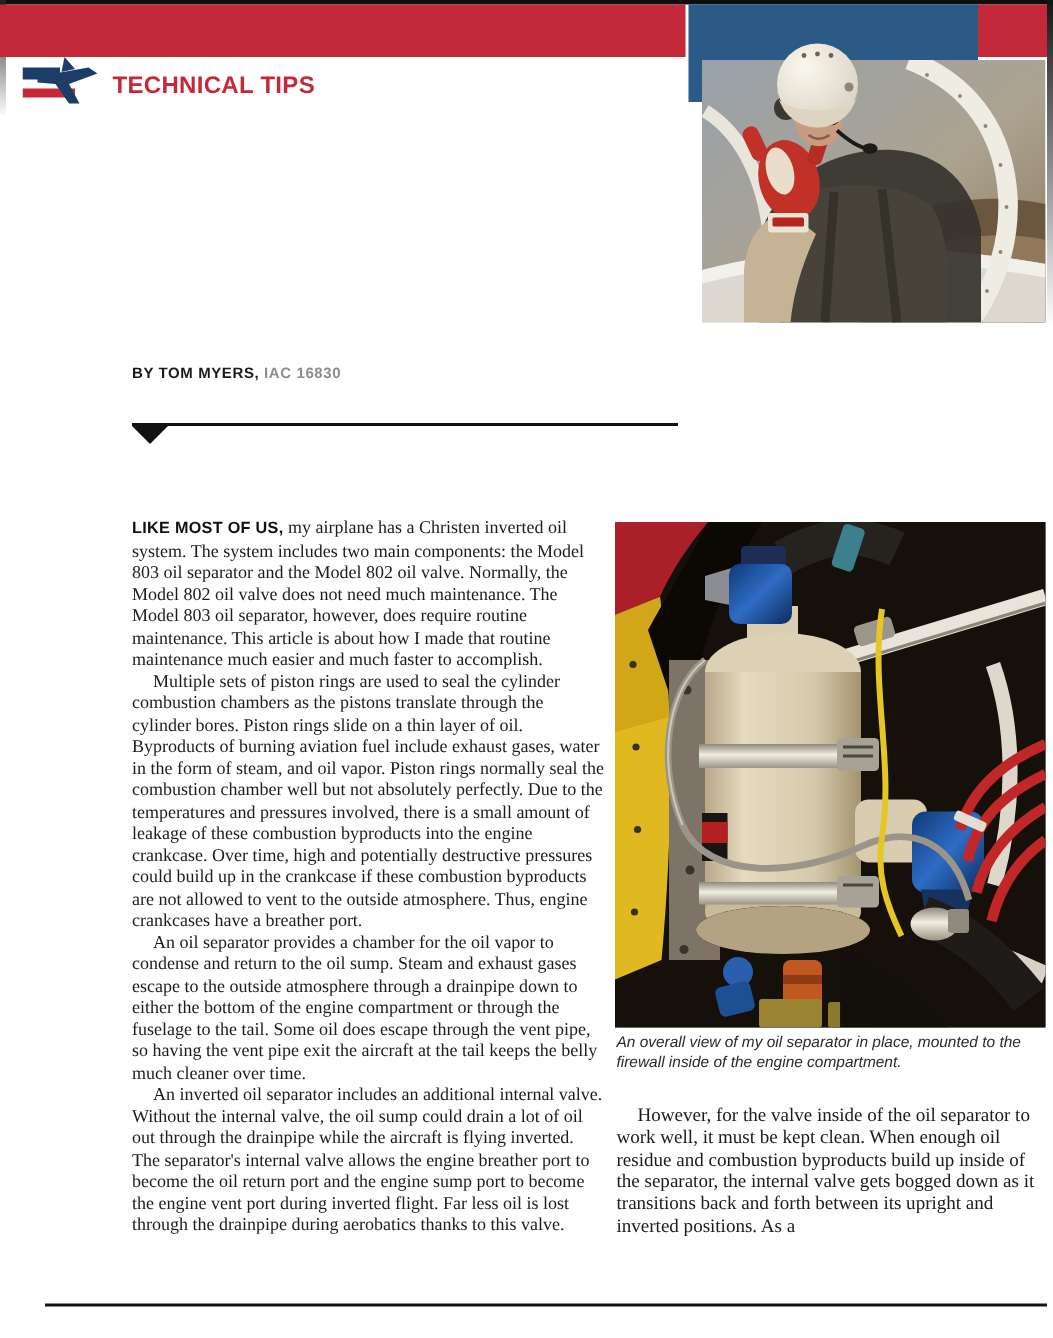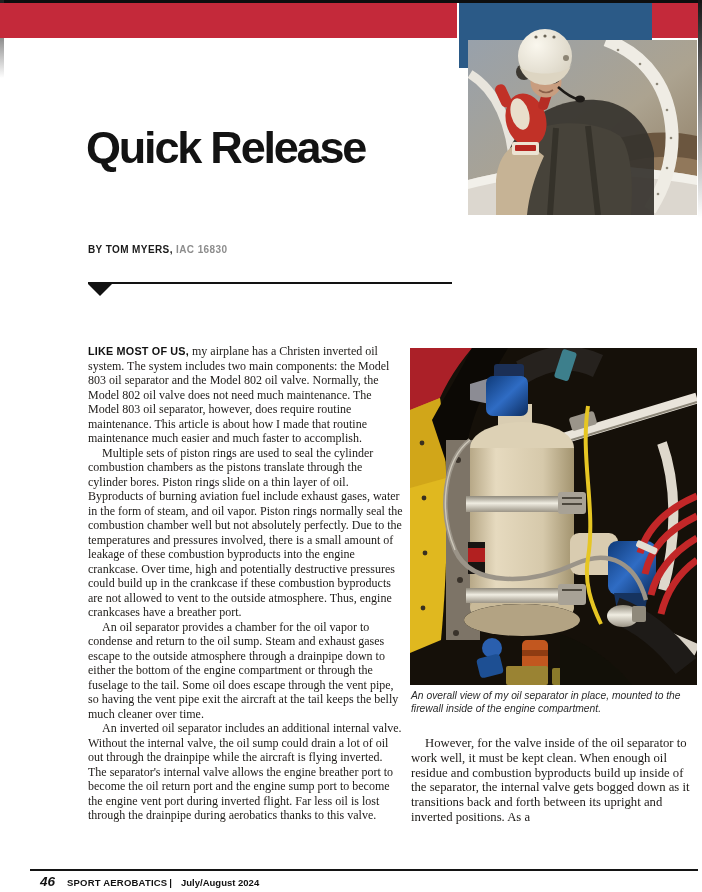--- a/index.html
+++ b/index.html
@@ -63,20 +63,31 @@
 <div class="page">
 
   <div class="abs edge-top"></div>
   <div class="abs edge-left"></div>
   <div class="abs edge-right"></div>
 
   <div class="abs red-band"></div>
   <div class="abs red-patch"></div>
   <div class="abs blue-block"></div>
 
+  <div class="abs section-head">
+    <span>
+      <svg width="50" height="38" viewBox="0 0 50 38">
+        <rect x="0" y="9" width="25" height="8" fill="#1d3d69"></rect>
+        <rect x="0" y="23" width="35" height="6" fill="#c4293a"></rect>
+        <path d="M10,15 L44,9 L50,13 L31,20 L38,33 L31,33 L22,20 L10,19 Z" fill="#1d3d69"></path>
+        <path d="M28,2 L35,10 L26,12 Z" fill="#1d3d69"></path>
+      </svg>
+    </span>
+    <span class="section-label">TECHNICAL TIPS</span>
+  </div>
 
   <div class="abs photo1-wrap">
     <svg width="229" height="187" viewBox="0 0 229 187">
       <defs>
         <linearGradient id="sky" x1="0" y1="0" x2="1" y2="1">
           <stop offset="0" stop-color="#98a1ab"></stop>
           <stop offset="0.55" stop-color="#aca390"></stop>
           <stop offset="1" stop-color="#8a765b"></stop>
         </linearGradient>
         <radialGradient id="helmet" cx="0.35" cy="0.3" r="1">
@@ -130,21 +141,20 @@
         <path d="M50,30 A27,27 0 0 0 104,30 L103,38 C94,48 60,48 51,38 Z" fill="#ddd5c2"></path>
         <circle cx="68" cy="9" r="1.6" fill="#6b6557"></circle>
           <circle cx="77" cy="8" r="1.6" fill="#6b6557"></circle>
         <circle cx="86" cy="9" r="1.6" fill="#6b6557"></circle>
         <circle cx="98" cy="30" r="3" fill="#8d8575"></circle>
       </g>
     </svg>
   </div>
 
   <div class="abs title">
-    <div>Quick Release</div>
   </div>
   <div class="abs byline">
     <span class="name">BY TOM MYERS,</span>
     <span class="num">IAC 16830</span>
   </div>
   <div class="abs head-rule"></div>
   <div class="abs head-tri"></div>
 
   <div class="abs col-left">
     <p><span class="leadin">LIKE MOST OF US,</span><span> my airplane has a Christen inverted oil system. The system includes two main components: the Model 803 oil separator and the Model 802 oil valve. Normally, the Model 802 oil valve does not need much maintenance. The Model 803 oil separator, however, does require routine maintenance. This article is about how I made that routine maintenance much easier and much faster to accomplish.</span></p>
@@ -241,23 +251,17 @@
     </svg>
   </div>
 
   <div class="abs col-right">
     <p class="indent">However, for the valve inside of the oil separator to work well, it must be kept clean. When enough oil residue and combustion byproducts build up inside of the separator, the internal valve gets bogged down as it transitions back and forth between its upright and inverted positions. As a</p>
   </div>
 
   <div class="abs caption">An overall view of my oil separator in place, mounted to the firewall inside of the engine compartment.</div>
 
   <div class="abs footer-rule"></div>
-  <div class="abs footer-left">
-    <span class="pagenum">46</span>
-    <span class="mag">SPORT AEROBATICS</span>
-    <span class="fsep">|</span>
-    <span class="issue">July/August 2024</span>
-  </div>
   <div class="abs footer-right">
     <span class="credit-label">PHOTOGRAPHY BY </span><span class="credit-name">TOM MYERS</span>
   </div>
 
 </div>
 
 </body></html>

